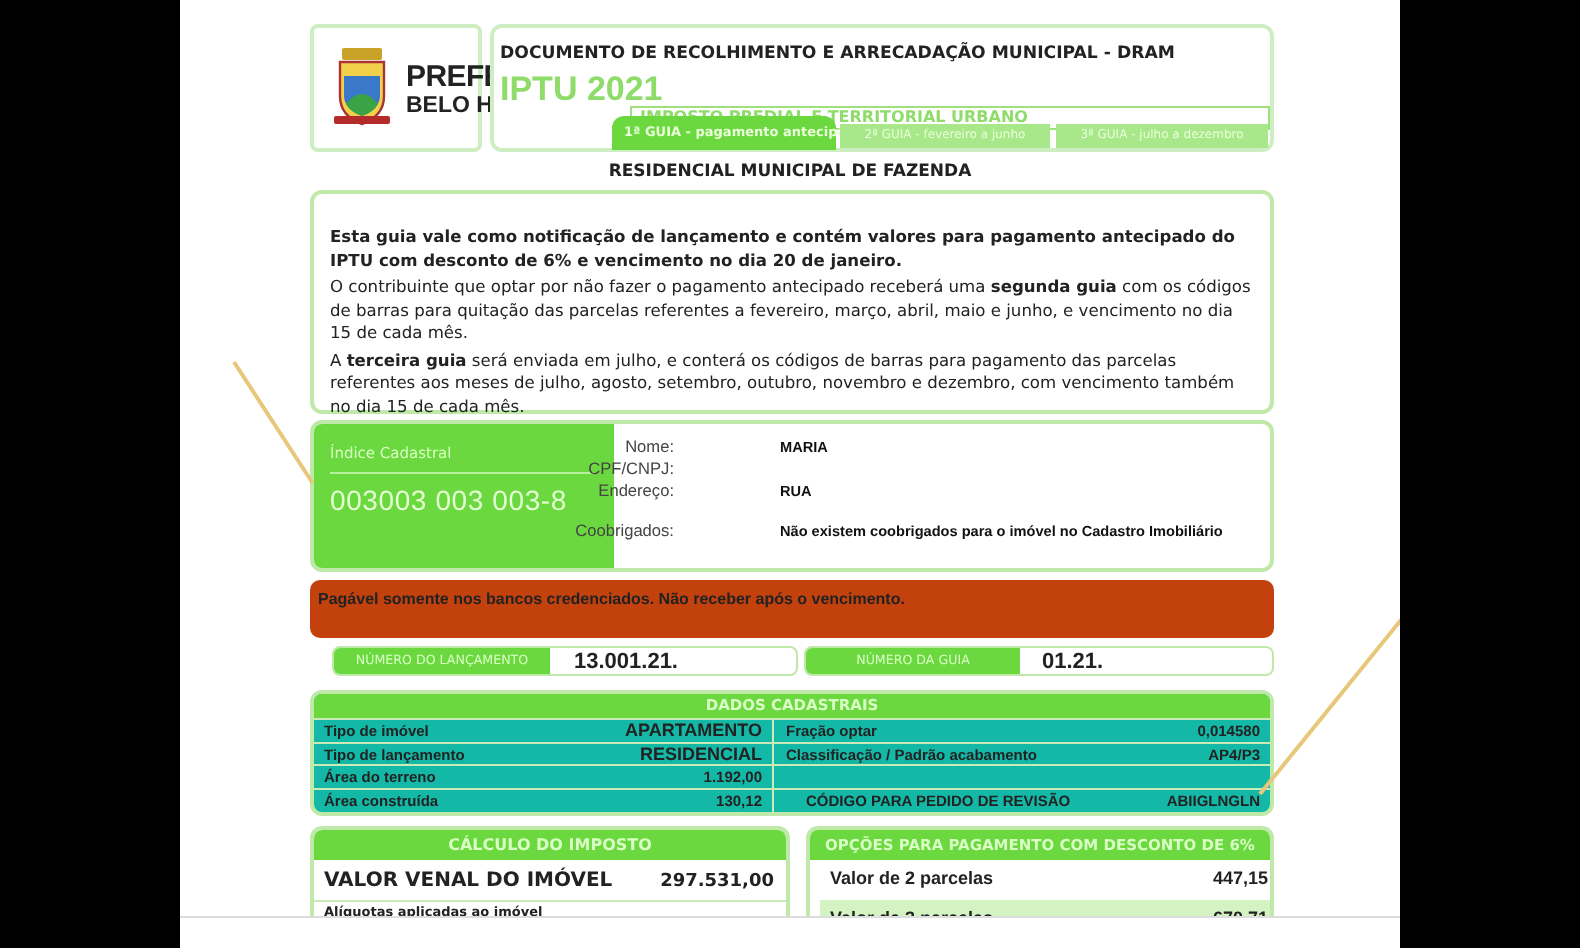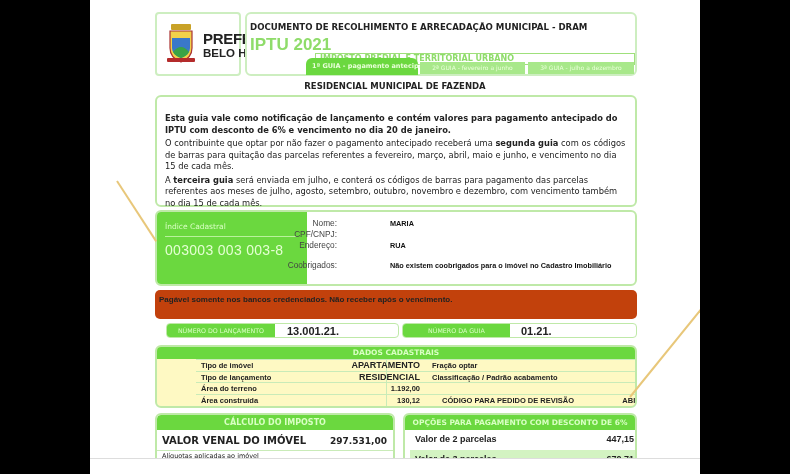--- a/index.html
+++ b/index.html
@@ -35,33 +35,33 @@
   .id-value { left: 8px; top: 30px; font-family:"Liberation Sans",sans-serif; font-size: 14px; color: #e4ffd3; letter-spacing: 0.3px; white-space: nowrap;}
   .field-lab { font-family:"Liberation Sans",sans-serif; font-size: 8.3px; color: #444; text-align: right; width: 70px; white-space: nowrap;}
   .field-val { font-family:"Liberation Sans",sans-serif; font-size: 7.3px; color: #111; font-weight: bold; white-space: nowrap; padding-left: 48px;}
 
   .payable { left: 65px; top: 290px; width: 482px; height: 29px; background: #c2410c; border-radius: 5px; padding: 5px 4px; font-family:"Liberation Sans",sans-serif; font-size: 8px; font-weight: bold; color:#222; }
 
   .num-box { top: 323px; height: 15px; border: 1px solid #bfe9a8; border-radius: 4px; background:#fff; overflow:hidden; }
   .num-lab { position:absolute; left:0; top:0; height:100%; background:#6bd83f; color:#d9ffc4; font-size:6.3px; text-align:center; line-height:14px; white-space:nowrap;}
   .num-val { position:absolute; top:0; font-family:"Liberation Sans",sans-serif; font-weight:bold; font-size:11px; color:#222; line-height:14px; white-space:nowrap;}
 
-  .dados { left: 65px; top: 345px; width: 482px; height: 63px; border: 2px solid #bfe9a8; border-radius: 6px; background:#fef9c3; overflow:hidden;}
+  .dados { left: 65px; top: 345px; width: 482px; height: 63px; border: 2px solid #bfe9a8; border-radius: 6px; background:#14b8a6; overflow:hidden;}
   .dados-hdr { left:0; top:0; width:100%; height: 12px; background:#6bd83f; color:#d9ffc4; font-size:7.5px; font-weight:bold; text-align:center; line-height:12px; }
-  .drow { left: 0; width: 100%; height: 11.5px; border-top: 1px solid #c9ebb8; margin-left: 39px; }
+  .drow { left: 0; width: 100%; height: 11.5px; border-top: 1px solid #c9ebb8; }
   .dcell { position:absolute; font-family:"Liberation Sans",sans-serif; font-size:7.5px; font-weight:bold; color:#222; line-height:11px; white-space:nowrap; }
   .dcell.big { font-size: 9px; text-align: center; }
   .vsep { position:absolute; top:12px; bottom:0; width:1px; background:#c9ebb8; }
 
   .calc { left: 65px; top: 413px; width: 240px; height: 61px; border: 2px solid #bfe9a8; border-radius: 6px 6px 0 0; background:#fff; overflow:hidden;}
   .calc-hdr { left:0; top:0; width:100%; height:15px; background:#6bd83f; color:#d9ffc4; font-size:8px; font-weight:bold; text-align:center; line-height:15px; border-radius: 4px 4px 0 0;}
   .calc-l1 { left:5px; top:20px; font-size:10px; font-weight:bold; color:#222; white-space:nowrap; }
   .calc-v1 { right:6px; top:21px; font-size:9px; font-weight:bold; color:#222; white-space:nowrap; }
   .calc-line { left:0; top:35px; width:100%; height:1px; background:#c9ebb8;}
-  .calc-l2 { left:5px; top:37px; font-size:6.5px; font-weight:normal; color:#222; white-space:nowrap; }
+  .calc-l2 { left:5px; top:37px; font-size:6.5px; font-weight:bold; color:#222; white-space:nowrap; }
 
   .opts { left: 313px; top: 413px; width: 234px; height: 61px; border: 2px solid #bfe9a8; border-radius: 6px 6px 0 0; background:#fff; overflow:hidden;}
   .opts-hdr { left:0; top:0; width:100%; height:15px; background:#6bd83f; color:#d9ffc4; font-size:7.5px; font-weight:bold; text-align:center; line-height:15px; }
   .opt-row { left:5px; width:100%; height:20px; }
   .opt-l { position:absolute; left:5px; top:4px; font-family:"Liberation Sans",sans-serif; font-size:9px; font-weight:bold; color:#222; white-space:nowrap;}
   .opt-v { position:absolute; right:6px; top:4px; font-family:"Liberation Sans",sans-serif; font-size:9px; font-weight:bold; color:#222; white-space:nowrap;}
 
   .bottom-cut { left: 0; top: 458px; width: 610px; height: 16px; background: #fff; border-top: 1px solid #ddd; }
 
   .arrow { position:absolute; height:2px; background:#e8c77a; transform-origin: 0 50%; }

